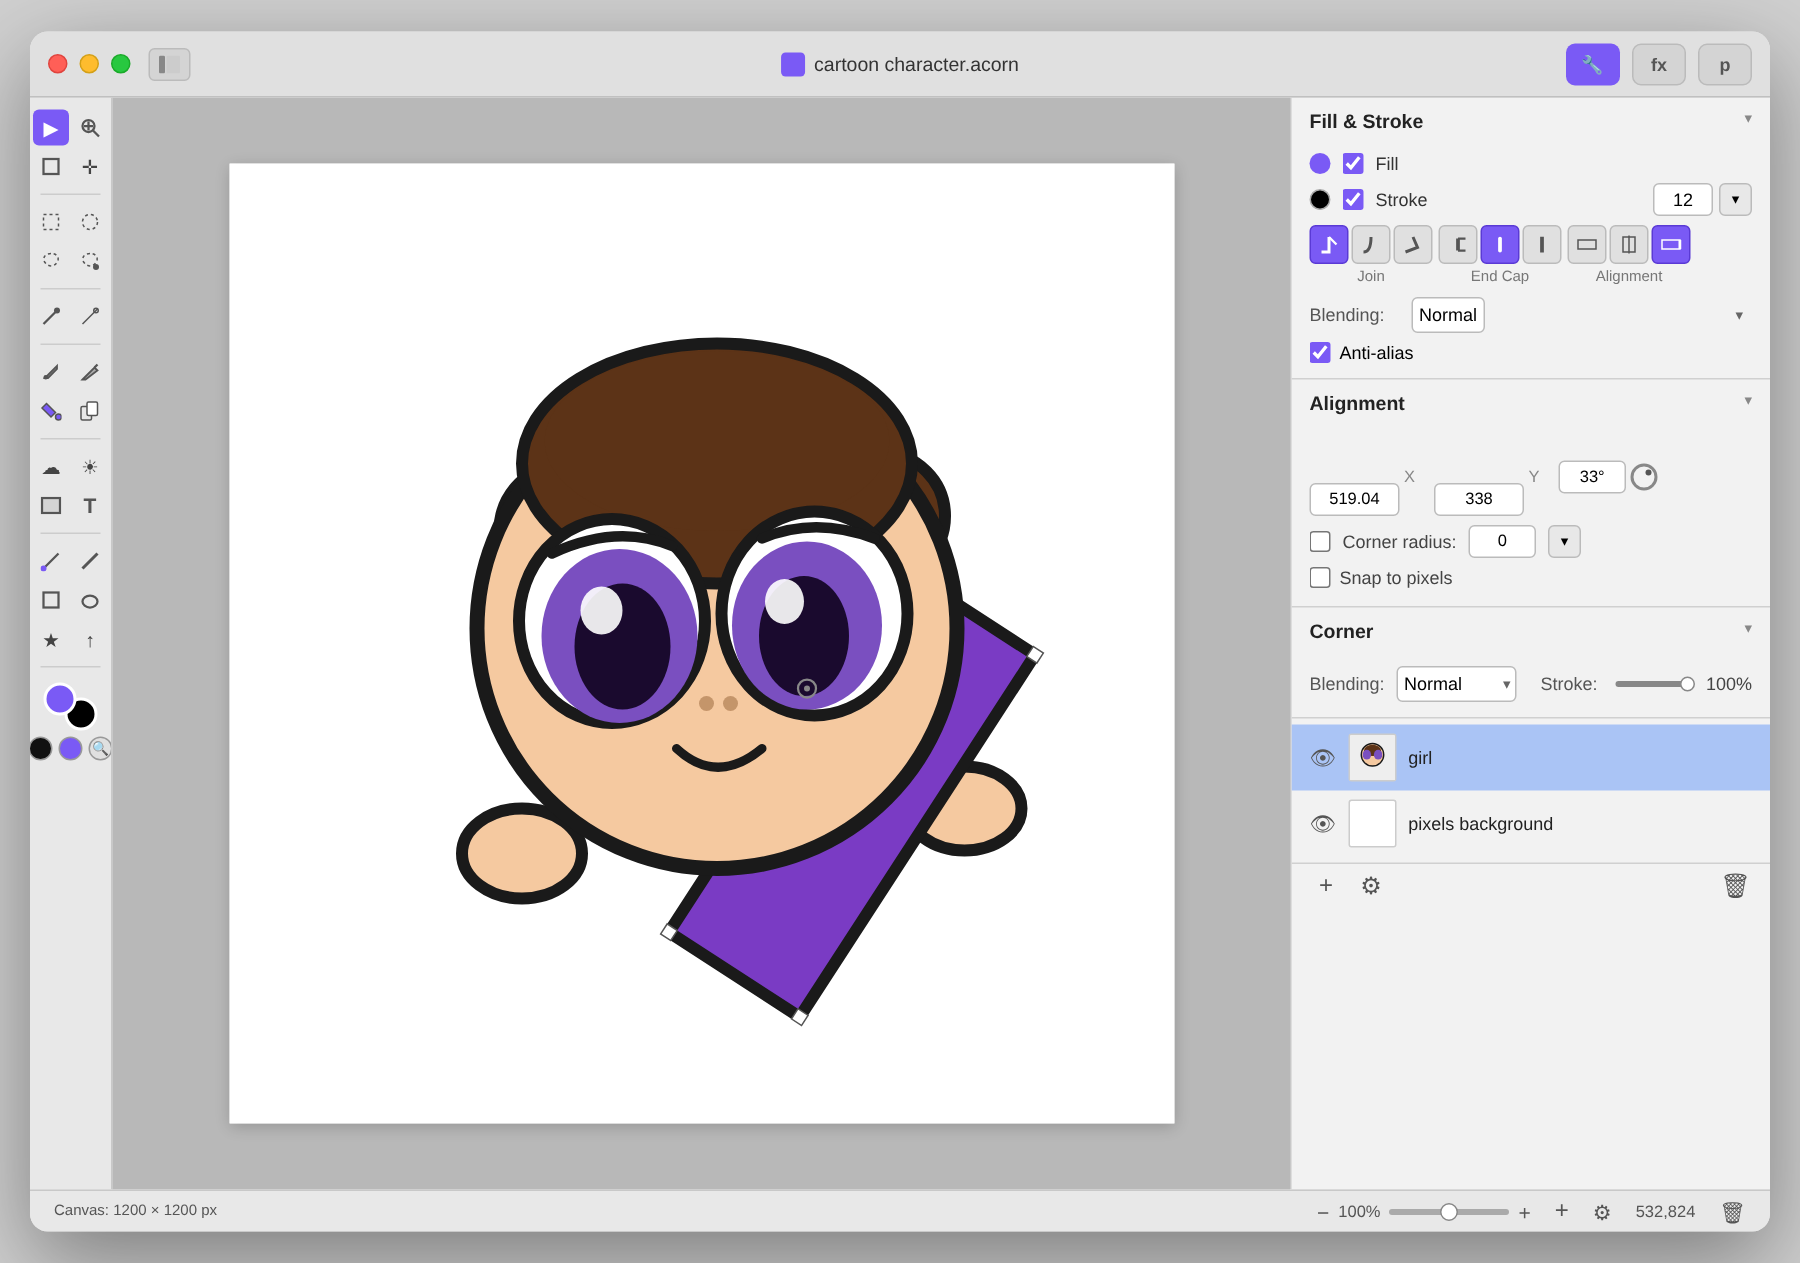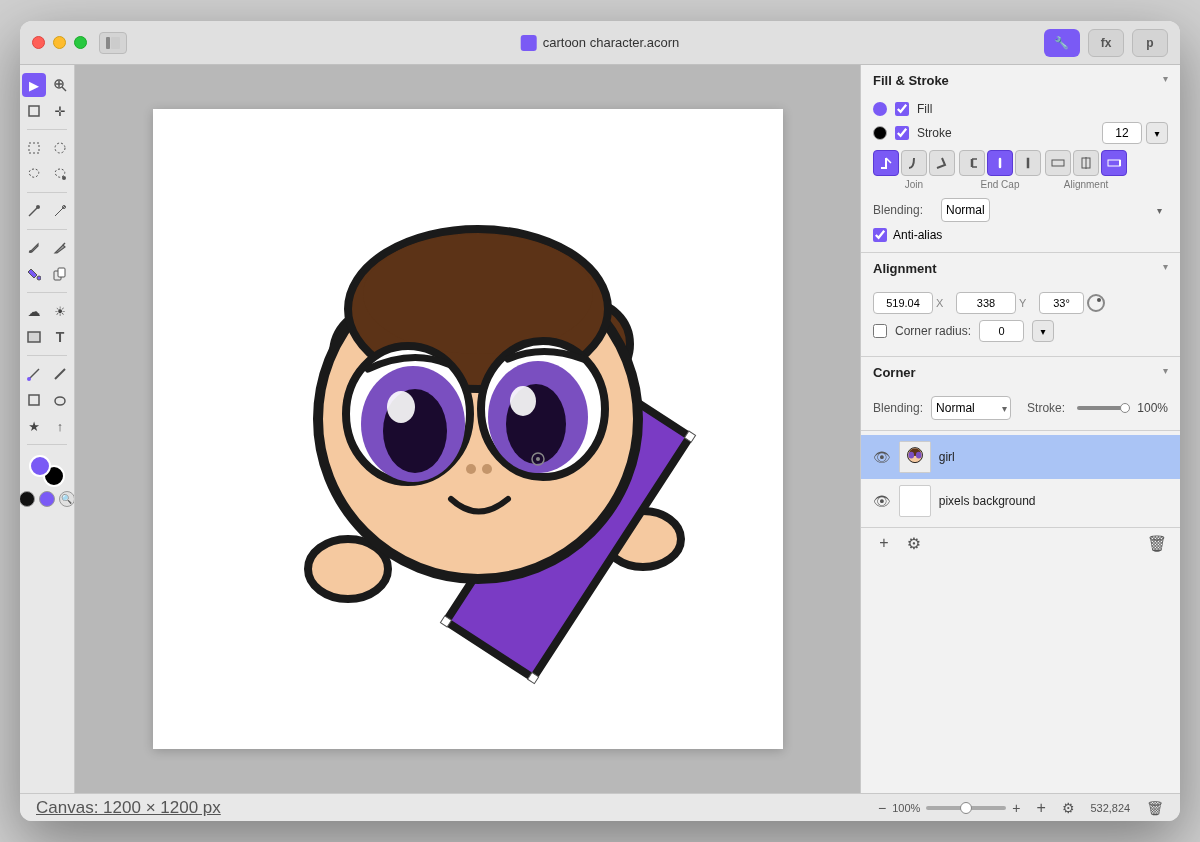--- a/index.html
+++ b/index.html
@@ -198,22 +198,21 @@
       border-top: 1px solid #c8c8c8;
       display: flex;
       align-items: center;
       padding: 0 16px;
       flex-shrink: 0;
       gap: 16px;
     }
     .status-left {
       flex: 1;
       color: #555;
-      font-size: 17px;
-      text-decoration: underline;
+      font-size: 10px;
     }
     .status-zoom {
       display: flex;
       align-items: center;
       gap: 6px;
       color: #555;
       font-size: 11px;
     }
     .zoom-slider {
       width: 80px;
@@ -418,20 +417,21 @@
     }
     .geo-input {
       width: 60px;
       height: 22px;
       border: 1px solid #bbb;
       border-radius: 4px;
       background: white;
       font-size: 11px;
       padding: 0 4px;
       text-align: center;
+      margin-top: 30px;
     }
     .geo-label {
       font-size: 11px;
       color: #888;
       width: 12px;
     }
     .geo-angle-input {
       width: 45px;
       height: 22px;
       border: 1px solid #bbb;
@@ -994,20 +994,24 @@
 
 
           <div class="corner-radius-row">
             <input type="checkbox" class="geo-checkbox" style="">
             <span class="geo-check-label">Corner radius:</span>
             <input type="text" class="corner-radius-input" value="0" style="">
             <div class="dropdown-btn">▾</div>
           </div>
 
 
+          <div class="geo-checkbox-row">
+            <input type="checkbox" class="geo-checkbox" style="">
+            <span class="geo-check-label">Snap to pixels</span>
+          </div>
         </div>
       </div>
 
       <div class="panel-section">
         <div class="panel-header">
           <span class="panel-header-title">Corner</span>
           <span class="panel-header-chevron">▾</span>
         </div>
         <div class="shadow-content">
           <div class="shadow-blending-row">

